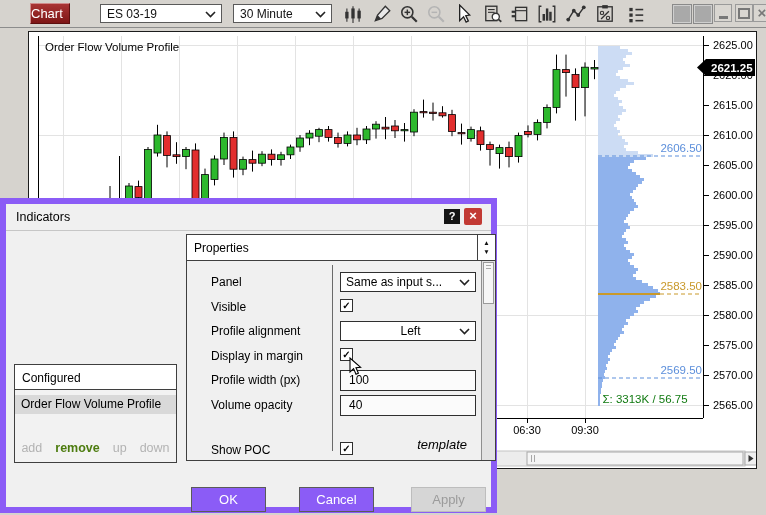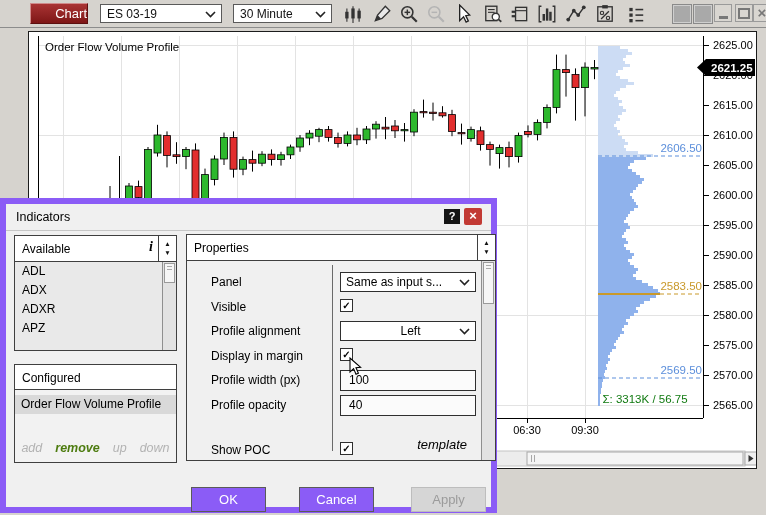--- a/index.html
+++ b/index.html
@@ -2,23 +2,23 @@
 <html><head>
 <meta charset="utf-8">
 <style>
   html,body{margin:0;padding:0}
   body{width:766px;height:515px;position:relative;background:#d6d3ce;
        font-family:"Liberation Sans",sans-serif;overflow:hidden;-webkit-font-smoothing:antialiased}
   svg text{font-family:"Liberation Sans",sans-serif}
 
   
   .toolbar{position:absolute;left:0;top:0;width:766px;height:28px;background:#d6d3ce;border-bottom:1px solid #8c8c8c;box-sizing:border-box}
-  .chart-btn{position:absolute;left:30px;top:3px;width:58px;height:21px;box-sizing:border-box;
+  .chart-btn{position:absolute;left:30px;top:3px;width:40px;height:21px;box-sizing:border-box;
      background:linear-gradient(#a93434,#7e1616);border:1px solid #5c0f0f;border-top-color:#cf8b8b;border-left-color:#cf8b8b;
-     color:#fff;font-size:13px;text-align:right;line-height:19px;cursor:default}
+     color:#fff;font-size:13px;text-align:left;line-height:19px;cursor:default}
   .combo{position:absolute;top:4px;height:19px;background:#fff;border:1px solid #5a5a5a;font-size:12px;color:#111;
      box-sizing:border-box;padding:2px 0 0 6px;cursor:default}
   #combo-symbol{left:100px;width:122px}
   #combo-interval{left:233px;width:99px}
   .combo .chev{position:absolute;right:5px;top:6px}
   .tool-icon{position:absolute;top:4px;width:20px;height:20px}
   .win-sq{position:absolute;top:4px;width:18px;height:18px;background:#a9a9a9;border:1px solid #8a8a8a;box-shadow:inset 0 0 0 1px #cfcfcf}
   .win-btn{position:absolute;top:4px;width:18px;height:18px;background:#d9d6d1;border:1px solid #9a9a9a;box-sizing:border-box;
      display:flex;align-items:center;justify-content:center}
   .glyph-min{width:9px;height:3px;background:#787878;margin-top:8px}
@@ -45,21 +45,21 @@
   #available-box{left:8px;top:31px;width:163px;height:116px;background:#e9e9e9}
   .list{position:absolute;left:0;top:26px;right:13px;bottom:0;overflow:hidden}
   .list-item{height:19px;line-height:19px;padding-left:7px}
   .vscroll{position:absolute;right:0;top:26px;bottom:0;width:13px;border-left:1px solid #8f8f8f;background:#e2e2e2}
   .vthumb{position:absolute;left:1px;right:1px;top:1px;height:20px;background:#f6f6f6;border:1px solid #9a9a9a;box-sizing:border-box}
   .vthumb i{display:block;height:1px;background:#aaa;margin:2px 2px 0 2px}
 
   #configured-box{left:8px;top:160px;width:163px;height:99px;background:#f2f2f2}
   #configured-box .panel-header{height:25px}
   .cfg-item{margin-top:5px;height:19px;line-height:19px;padding-left:6px;background:#d9d9d9;white-space:nowrap;overflow:hidden}
-  .links{position:absolute;bottom:7px;left:0;right:0;display:flex;justify-content:center;gap:13px;font-style:italic;font-size:12.5px}
+  .links{position:absolute;bottom:7px;left:0;right:0;display:flex;justify-content:center;gap:13px;font-size:12.5px}
   .link-off{color:#b3b3b3}.link-on{color:#4d7c0f;font-weight:bold}
 
   #properties-box{left:180px;top:30px;width:310px;height:227px;background:#f0f0f0}
   .prop-divider{position:absolute;left:145px;top:30px;height:186px;width:1px;background:#6a6a6a}
   .prop-row{position:absolute;left:0;right:14px;height:22px}
   .prop-label{position:absolute;left:24px;top:3px}
   .prop-select{position:absolute;left:153px;top:0;width:136px;height:20px;background:#fff;border:1px solid #2f2f2f;box-sizing:border-box;padding:2px 0 0 5px;white-space:nowrap;overflow:hidden}
   .prop-select .chev{position:absolute;right:5px;top:6px}
   .prop-input{position:absolute;left:153px;top:0;width:136px;height:20px;background:#fbfbfb;border:1px solid #2f2f2f;box-sizing:border-box;padding:2px 0 17px 8px}
   .prop-check{position:absolute;left:153px;top:2px;width:13px;height:13px;background:#fff;border:1px solid #2f2f2f;box-sizing:border-box;
@@ -481,42 +481,20 @@
     </svg>
 </div>
 
 <div class="dialog">
   <div class="dlg-titlebar">
     <span class="dlg-title">Indicators</span>
     <span class="btn-help">?</span>
     <span class="btn-close">×</span>
   </div>
 
-  <div class="panel" id="available-box">
-    <div class="panel-header">
-      <span class="ph-label">Available</span>
-      <span class="info-i">i</span>
-      <span class="spinner">
-          <span>▲</span>
-          <span>▼</span>
-        </span>
-    </div>
-    <div class="list" id="available-list">
-        <div class="list-item">ADL</div>
-        <div class="list-item">ADX</div>
-        <div class="list-item">ADXR</div>
-        <div class="list-item">APZ</div>
-      </div>
-    <div class="vscroll">
-        <div class="vthumb">
-          <i></i>
-          <i></i>
-        </div>
-      </div>
-  </div>
 
   <div class="panel" id="configured-box">
     <div class="panel-header">
       <span class="ph-label">Configured</span>
     </div>
     <div id="configured-list">
         <div class="cfg-item">Order Flow Volume Profile</div>
       </div>
     <div class="links" id="configured-links">
         <span class="link-off">add</span>
@@ -554,21 +532,21 @@
         </div>
         <div class="prop-row" style="top: 111px;">
           <span class="prop-label">Display in margin</span>
           <div class="prop-check">✓</div>
         </div>
         <div class="prop-row" style="top: 135px;">
           <span class="prop-label">Profile width (px)</span>
           <div class="prop-input">100</div>
         </div>
         <div class="prop-row" style="top: 160px;">
-          <span class="prop-label">Profile opacity</span>
+          <span class="prop-label">Volume opacity</span>
           <div class="prop-input">40</div>
         </div>
         <div class="prop-row" style="top: 183px; margin-top: 22px;">
           <span class="prop-label">Show POC</span>
           <div class="prop-check">✓</div>
         </div>
       </div>
     <span class="template-link">template</span>
     <div class="vscroll" id="prop-scroll">
         <div class="vthumb">

